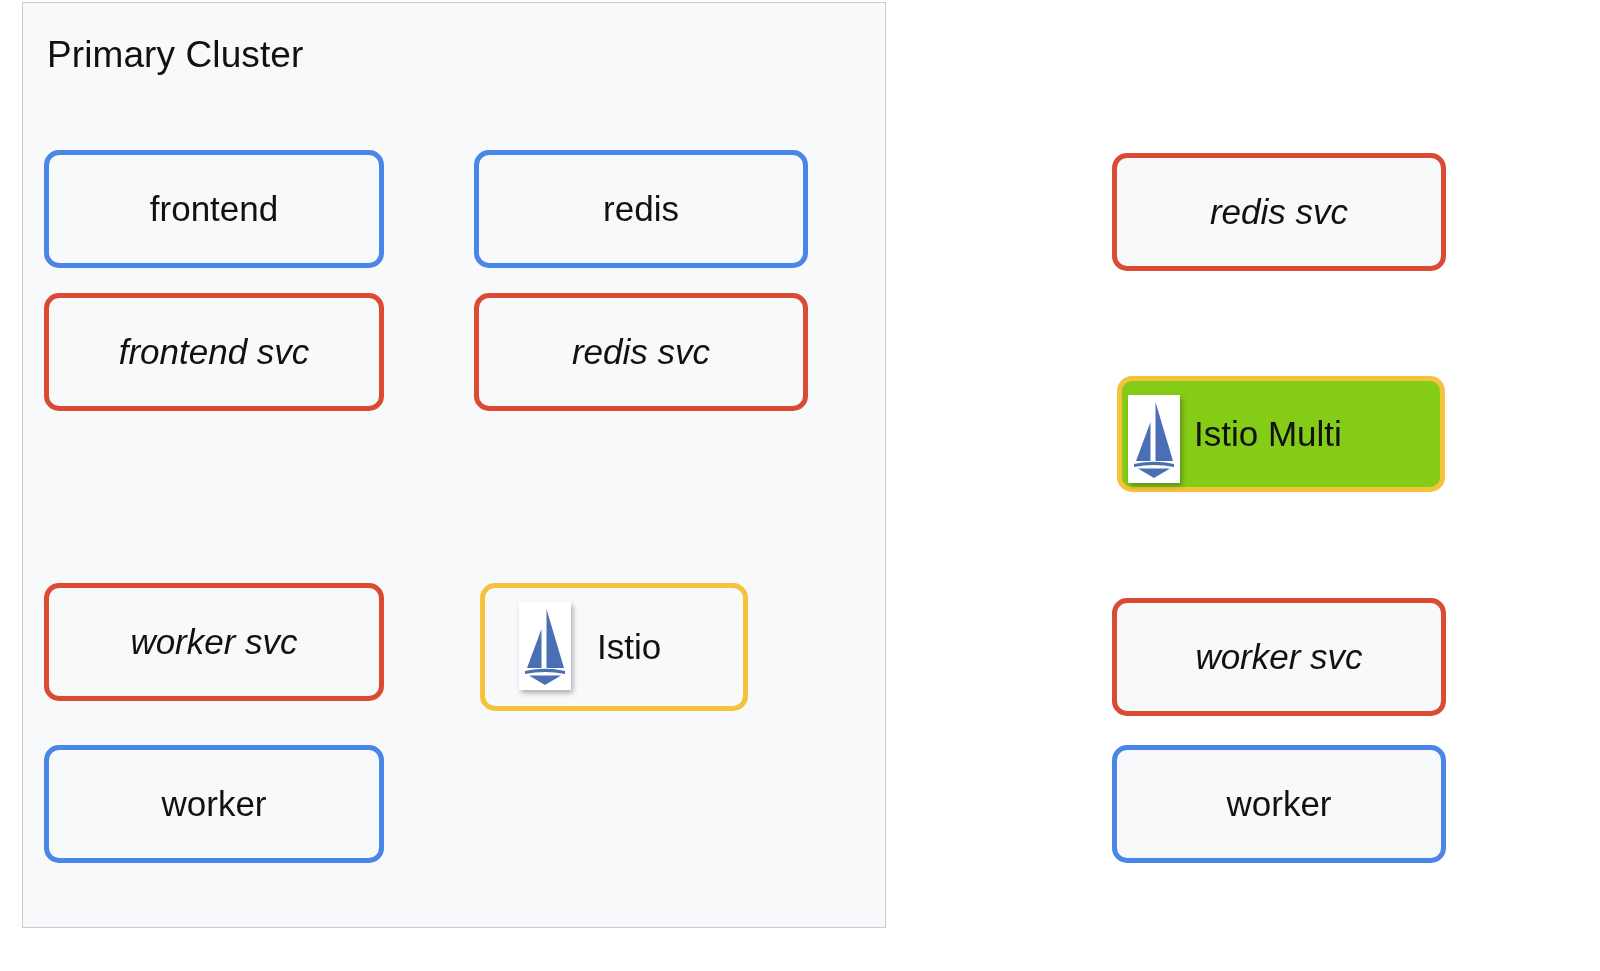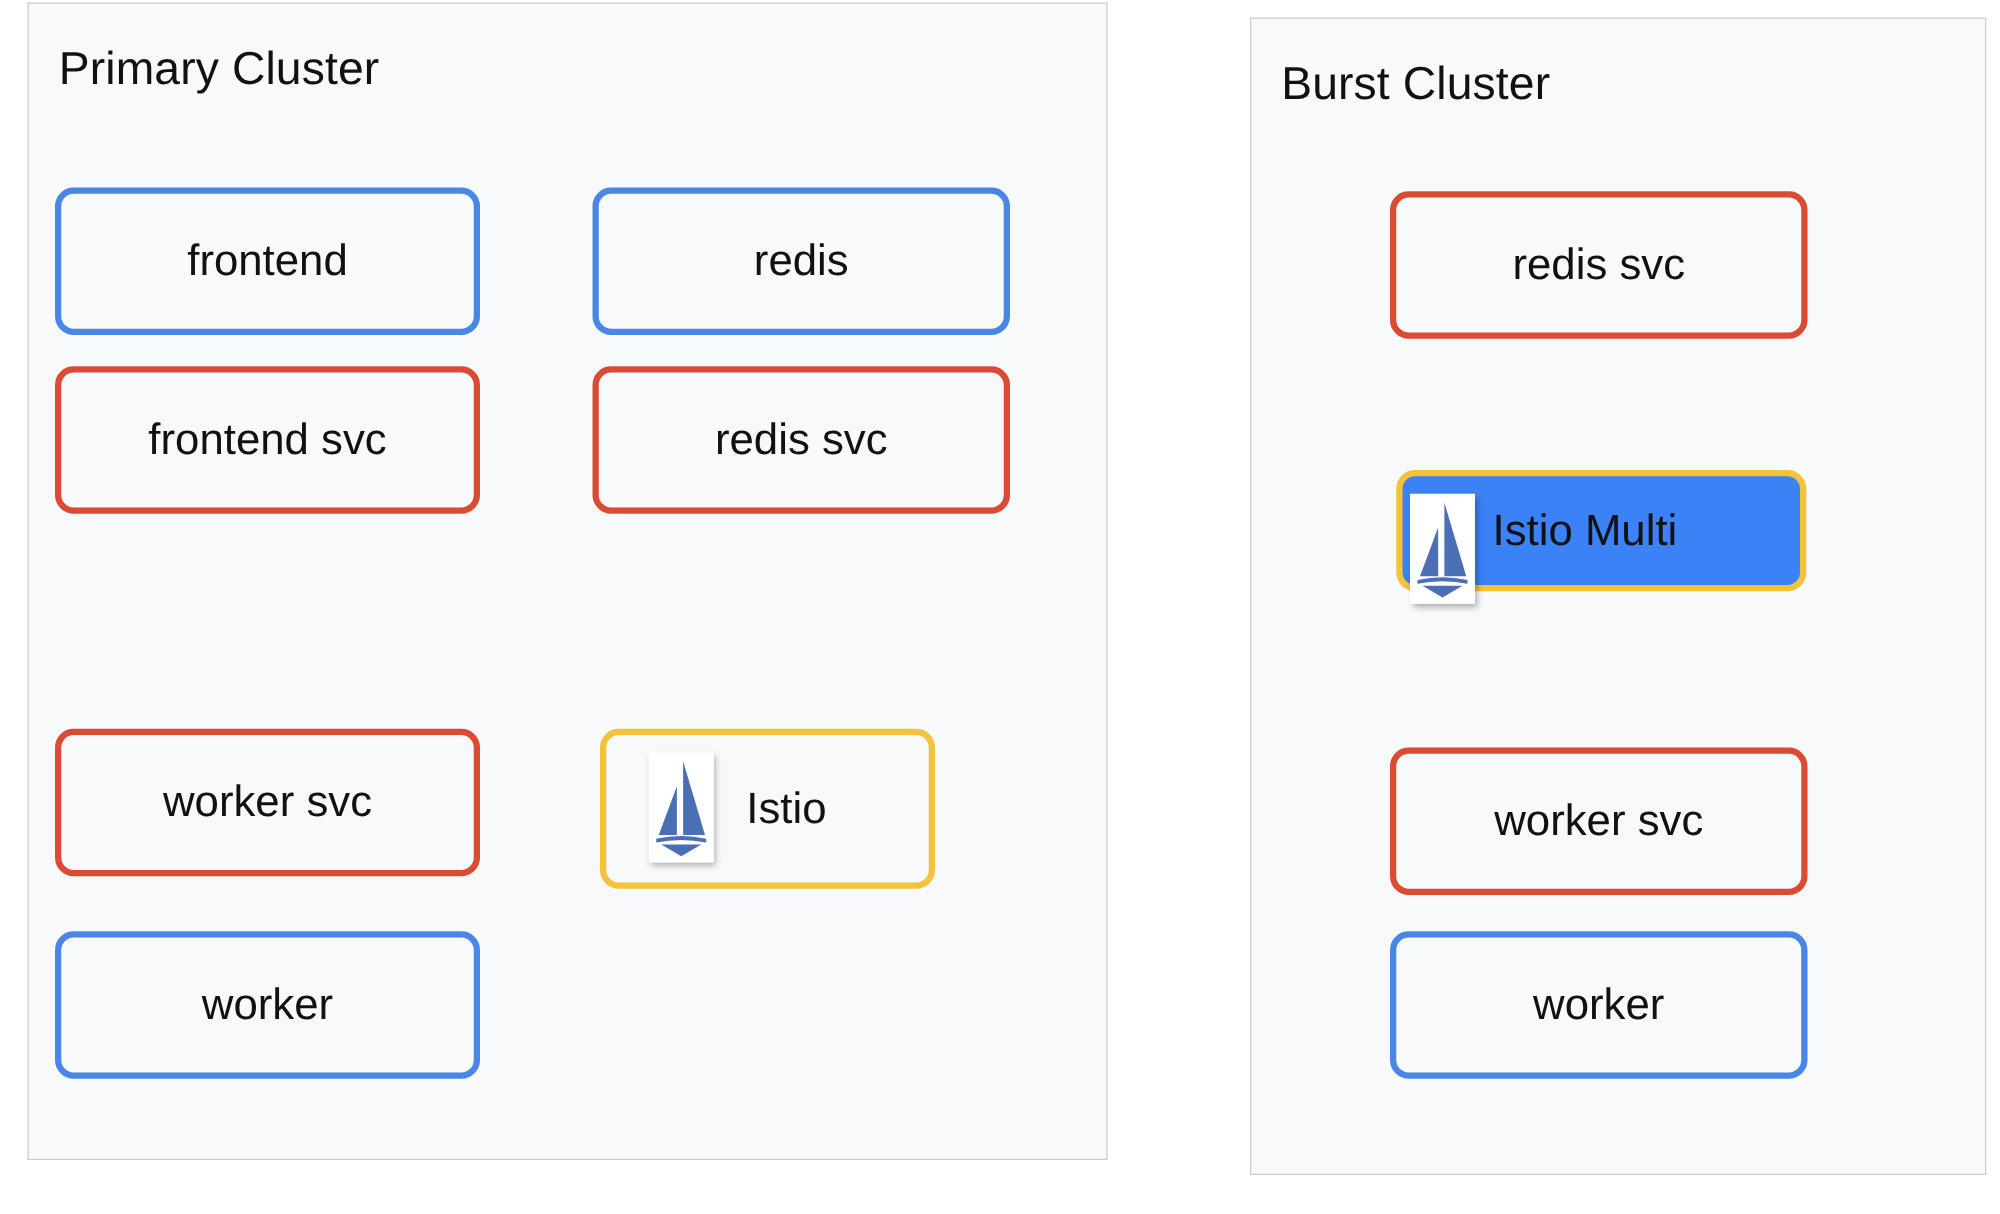--- a/index.html
+++ b/index.html
@@ -69,21 +69,21 @@
     justify-content: center;
   }
   .node-label {
     font-size: 35px;
     line-height: 40px;
     color: #111111;
     white-space: nowrap;
   }
 
   .c-blue   { border-color: #4a86e8; }
-  .c-red    { border-color: #db4a32; }
+  .c-red    { border-color: #db4a32; font-style: italic; }
   .c-yellow { border-color: #f5c23c; }
 
   
   .node.with-logo {
     justify-content: flex-start;
     padding-left: 0;
   }
 
   
   .istio-logo {
@@ -154,29 +154,26 @@
         </svg>
       </span>
       <span class="node-label" style="position:absolute; left:112px; top:50%; transform:translateY(-50%);">Istio</span>
     </div>
   </div>
 
   <div class="node c-blue" style="left: 44px; top: 745px; width: 340px; height: 118px; border-color: rgb(74, 134, 232); background: rgb(247, 249, 250);">
     <span class="node-label">worker</span>
   </div>
 
-  <div class="cluster cluster-burst" style="background: rgb(247, 249, 250); border-color: rgb(201, 204, 209);">
-    <div class="cluster-title">Burst Cluster</div>
-  </div>
 
   <div class="node c-red" style="left: 1112px; top: 153px; width: 334px; height: 118px; border-color: rgb(219, 74, 50); background: rgb(247, 249, 250);">
     <span class="node-label">redis svc</span>
   </div>
 
-  <div class="node c-yellow with-logo" style="left: 1117px; top: 376px; width: 328px; height: 97px; border-color: rgb(245, 194, 60); background: #3b82f6;">
+  <div class="node c-yellow with-logo" style="left: 1117px; top: 376px; width: 328px; height: 116px; border-color: rgb(245, 194, 60); background: #84cc16;">
     <div class="istio-row">
       <span class="istio-logo" style="left:6px; top:14px; width:52px; height:88px;">
         <svg viewBox="0 0 52 88" preserveAspectRatio="none">
           <rect x="0" y="0" width="52" height="88" fill="#ffffff"></rect>
           <polygon points="27.5,7 45,66 27.5,66" fill="#4a6fb5"></polygon>
           <polygon points="22.5,27 22.5,66 8,66" fill="#4a6fb5"></polygon>
           <rect x="24.3" y="7" width="2.6" height="60" fill="#ffffff"></rect>
           <path d="M6,69 Q26,64.5 46,69 L46,72 Q26,68 6,72 Z" fill="#4a6fb5"></path>
           <polygon points="10,73.5 42,73.5 26,83" fill="#4a6fb5"></polygon>
         </svg>

